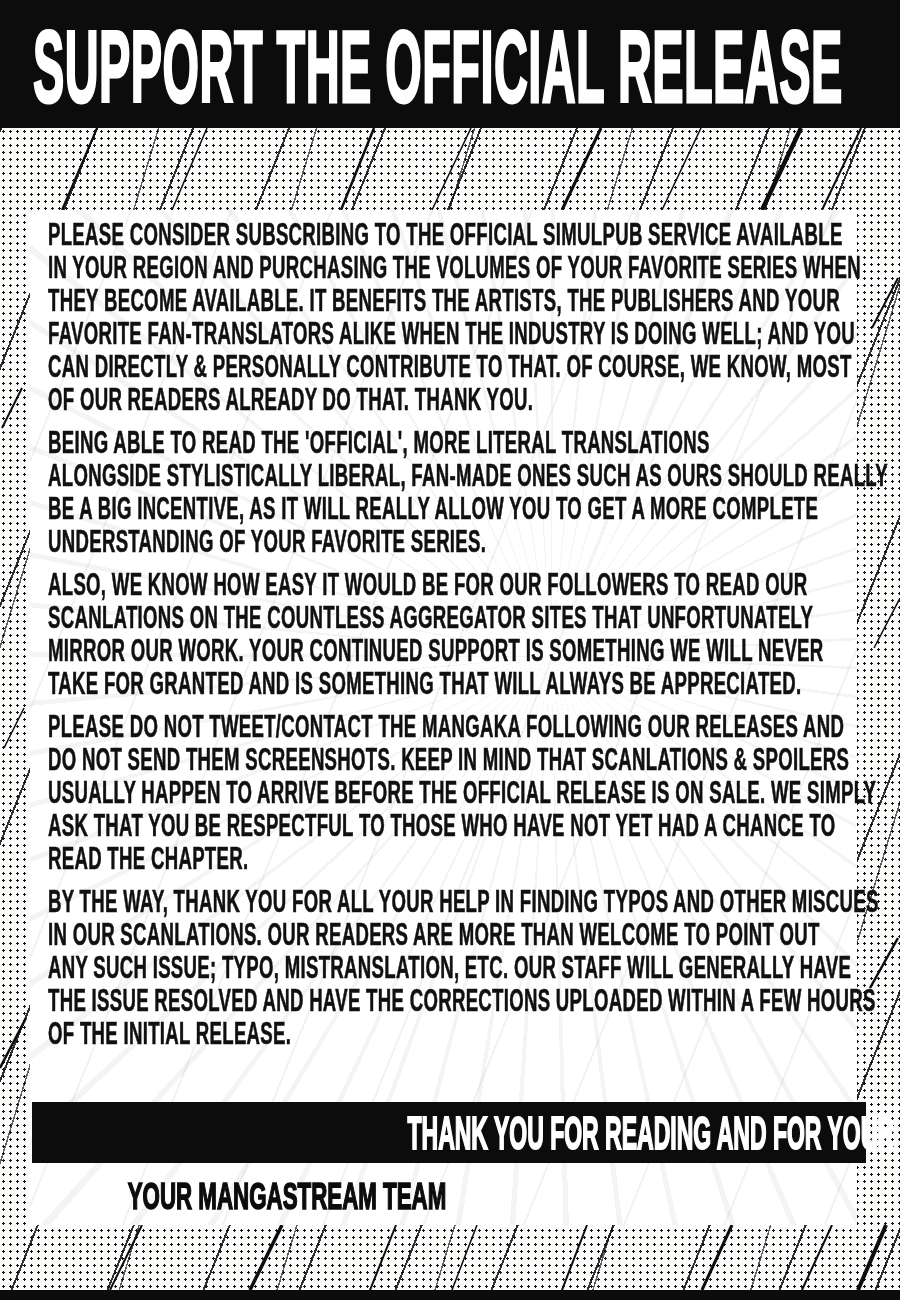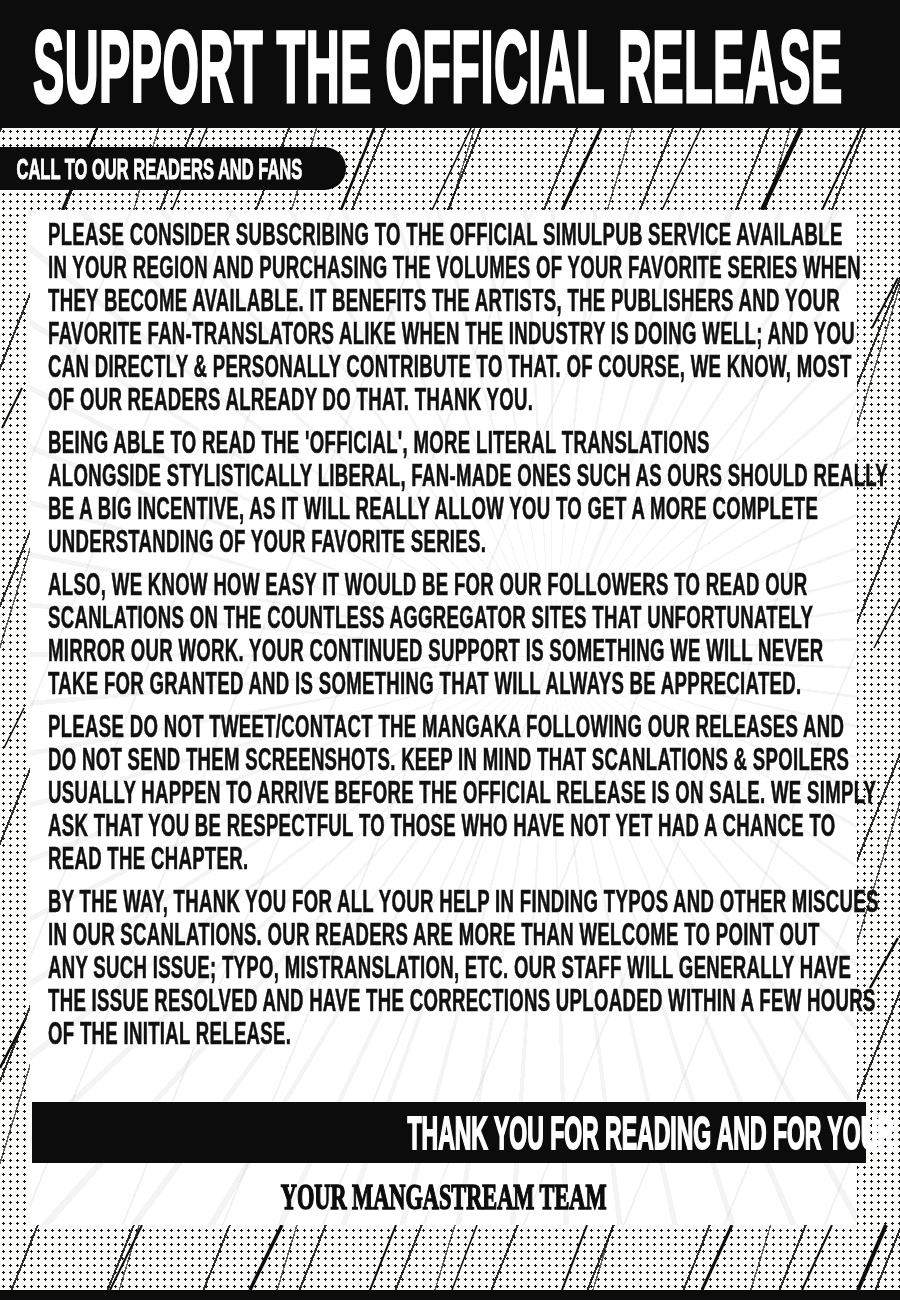--- a/index.html
+++ b/index.html
@@ -119,22 +119,20 @@
     transform: scaleX(0.50);
     transform-origin: center center;
     -webkit-text-stroke: 2px #ffffff;
   }
 
   
   .team-line {
     position: absolute;
     left: 30px; top: 1176px;
     width: 827px;
-    text-align: center;
-    font-family: Liberation Serif, serif;
   }
   .team-line-text {
     display: inline-block;
     font-size: 36px;
     font-weight: 700;
     color: var(--ink, #0c0c0c);
     white-space: pre;
     transform: scaleX(0.62);
     transform-origin: center top;
     -webkit-text-stroke: 1.5px #0c0c0c;
@@ -182,23 +180,20 @@
       <line x1="870" y1="860" x2="898" y2="810" stroke="#0c0c0c" stroke-width="2.5"></line>
     </svg>
   </div>
 
   <div class="header-band">
     <div class="title">SUPPORT THE OFFICIAL RELEASE</div>
   </div>
 
   <div class="panel"></div>
 
-  <div class="badge">
-    <span class="badge-text">CALL TO OUR READERS AND FANS</span>
-  </div>
 
   <div class="body-text">
     <div class="para">PLEASE CONSIDER SUBSCRIBING TO THE OFFICIAL SIMULPUB SERVICE AVAILABLE
 IN YOUR REGION AND PURCHASING THE VOLUMES OF YOUR FAVORITE SERIES WHEN
 THEY BECOME AVAILABLE. IT BENEFITS THE ARTISTS, THE PUBLISHERS AND YOUR
 FAVORITE FAN-TRANSLATORS ALIKE WHEN THE INDUSTRY IS DOING WELL; AND YOU
 CAN DIRECTLY &amp; PERSONALLY CONTRIBUTE TO THAT. OF COURSE, WE KNOW, MOST
 OF OUR READERS ALREADY DO THAT. THANK YOU.</div>
     <div class="para">BEING ABLE TO READ THE 'OFFICIAL', MORE LITERAL TRANSLATIONS
 ALONGSIDE STYLISTICALLY LIBERAL, FAN-MADE ONES SUCH AS OURS SHOULD REALLY

